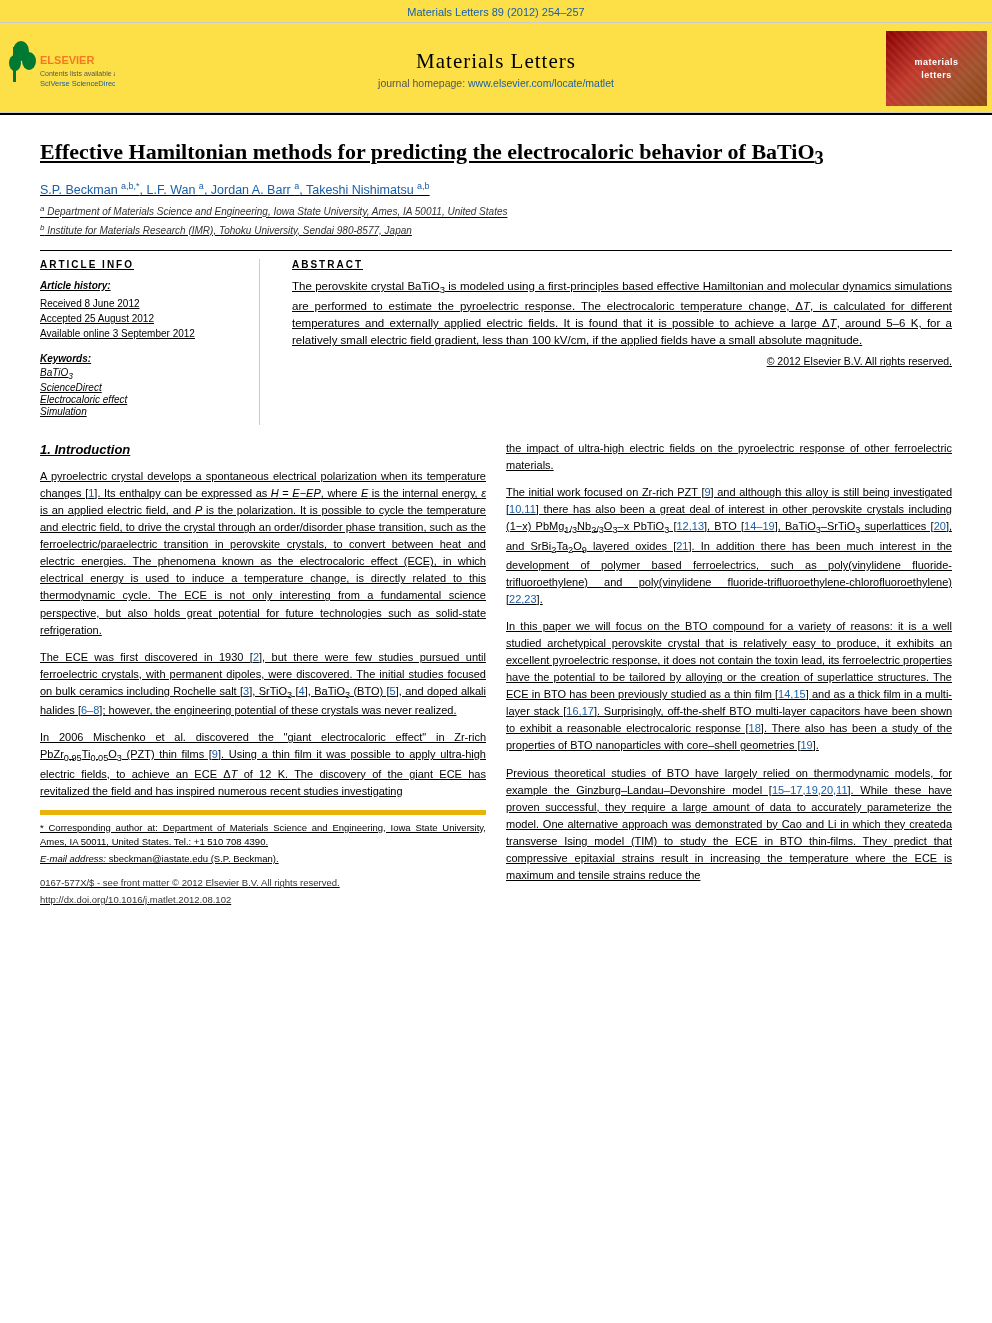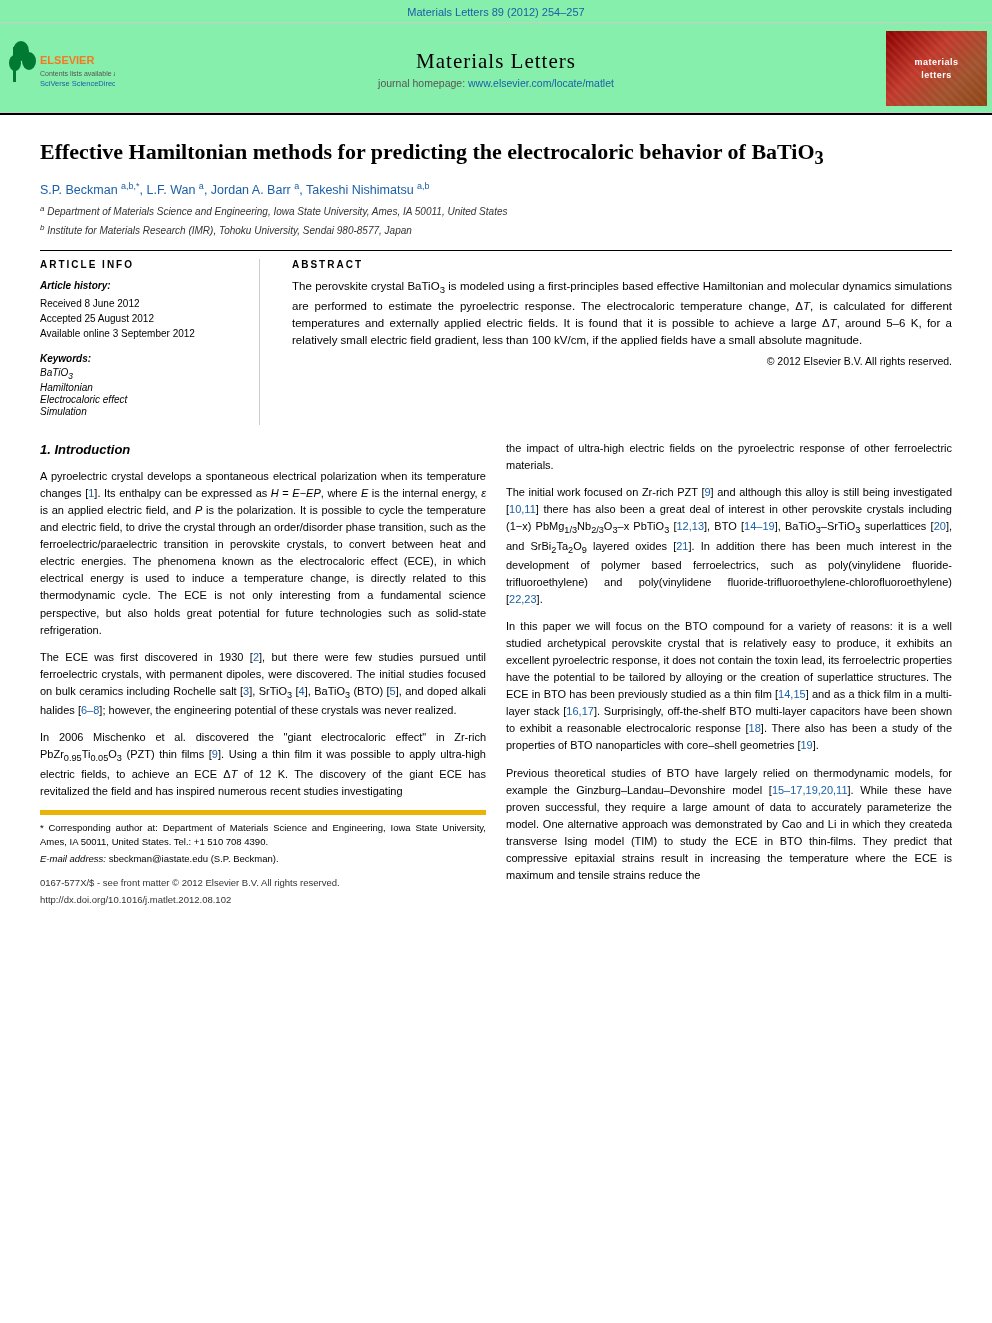--- a/index.html
+++ b/index.html
@@ -7,21 +7,21 @@
       font-family: 'Times New Roman', Times, serif;
       background: #fff;
       width: 992px;
       min-height: 1323px;
       font-size: 13px;
       color: #000;
     }
 
     
     .journal-header {
-      background: #86efac;
+      background: #fde047;
       border-bottom: 2px solid #000;
       padding: 0;
     }
 
     .journal-citation {
       text-align: center;
       font-size: 11px;
       color: #1a5fa8;
       padding: 6px 0 4px;
       font-family: Arial, sans-serif;
@@ -106,20 +106,21 @@
       font-weight: bold;
       text-align: center;
       letter-spacing: 0.5px;
       line-height: 1.4;
       z-index: 1;
     }
 
     
     .article-content {
       padding: 15px 40px 20px;
+      text-decoration: underline;
     }
 
     .article-title {
       font-size: 22px;
       font-family: 'Times New Roman', serif;
       font-weight: bold;
       margin-bottom: 10px;
       line-height: 1.3;
       margin-top: 8px;
     }
@@ -366,21 +367,21 @@
         <div class="article-history">
           <span class="history-label">Article history:</span>
           <span class="history-item">Received 8 June 2012</span>
           <span class="history-item">Accepted 25 August 2012</span>
           <span class="history-item">Available online 3 September 2012</span>
         </div>
 
         <div class="keywords-section">
           <span class="keywords-label">Keywords:</span>
           <span class="keyword-item">BaTiO<sub>3</sub></span>
-          <span class="keyword-item">Hamiltonian</span>
+          <span class="keyword-item">ScienceDirect</span>
           <span class="keyword-item">Electrocaloric effect</span>
           <span class="keyword-item">Simulation</span>
         </div>
       </div>
 
       <div class="right-col">
         <div class="section-heading">ABSTRACT</div>
         <div class="abstract-text">
           The perovskite crystal BaTiO<sub>3</sub> is modeled using a first-principles based effective Hamiltonian and molecular dynamics simulations are performed to estimate the pyroelectric response. The electrocaloric temperature change, Δ<em>T</em>, is calculated for different temperatures and externally applied electric fields. It is found that it is possible to achieve a large Δ<em>T</em>, around 5–6 K, for a relatively small electric field gradient, less than 100 kV/cm, if the applied fields have a small absolute magnitude.
         </div>

